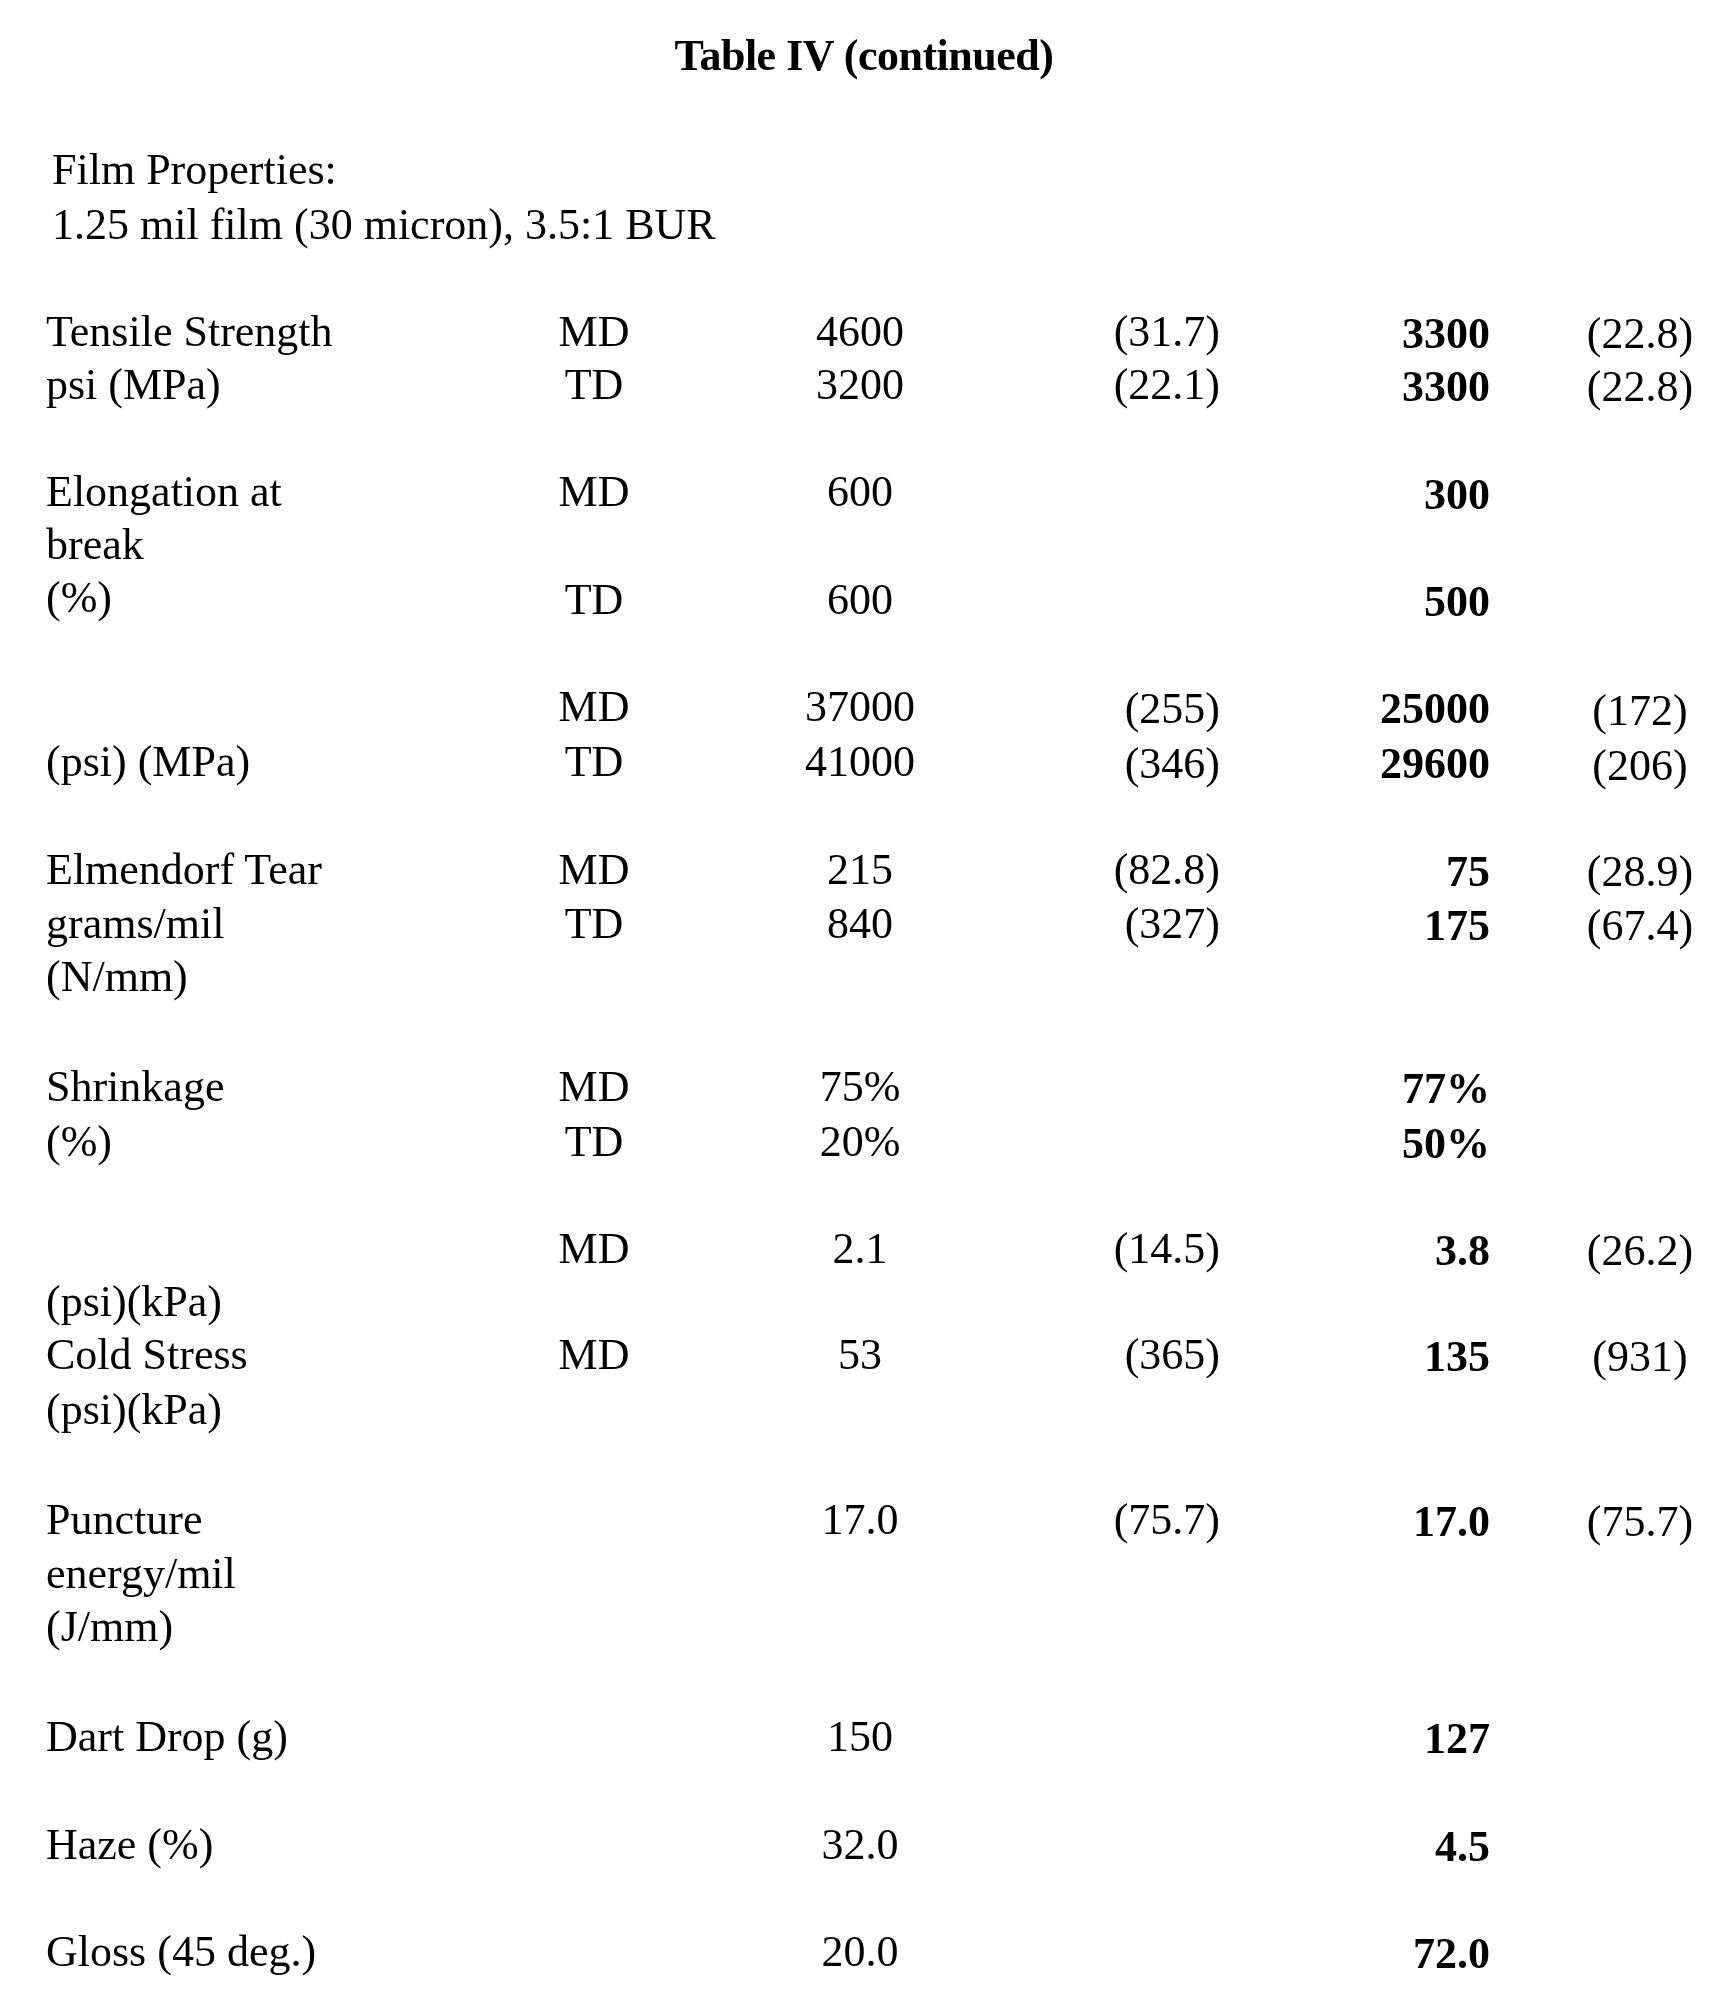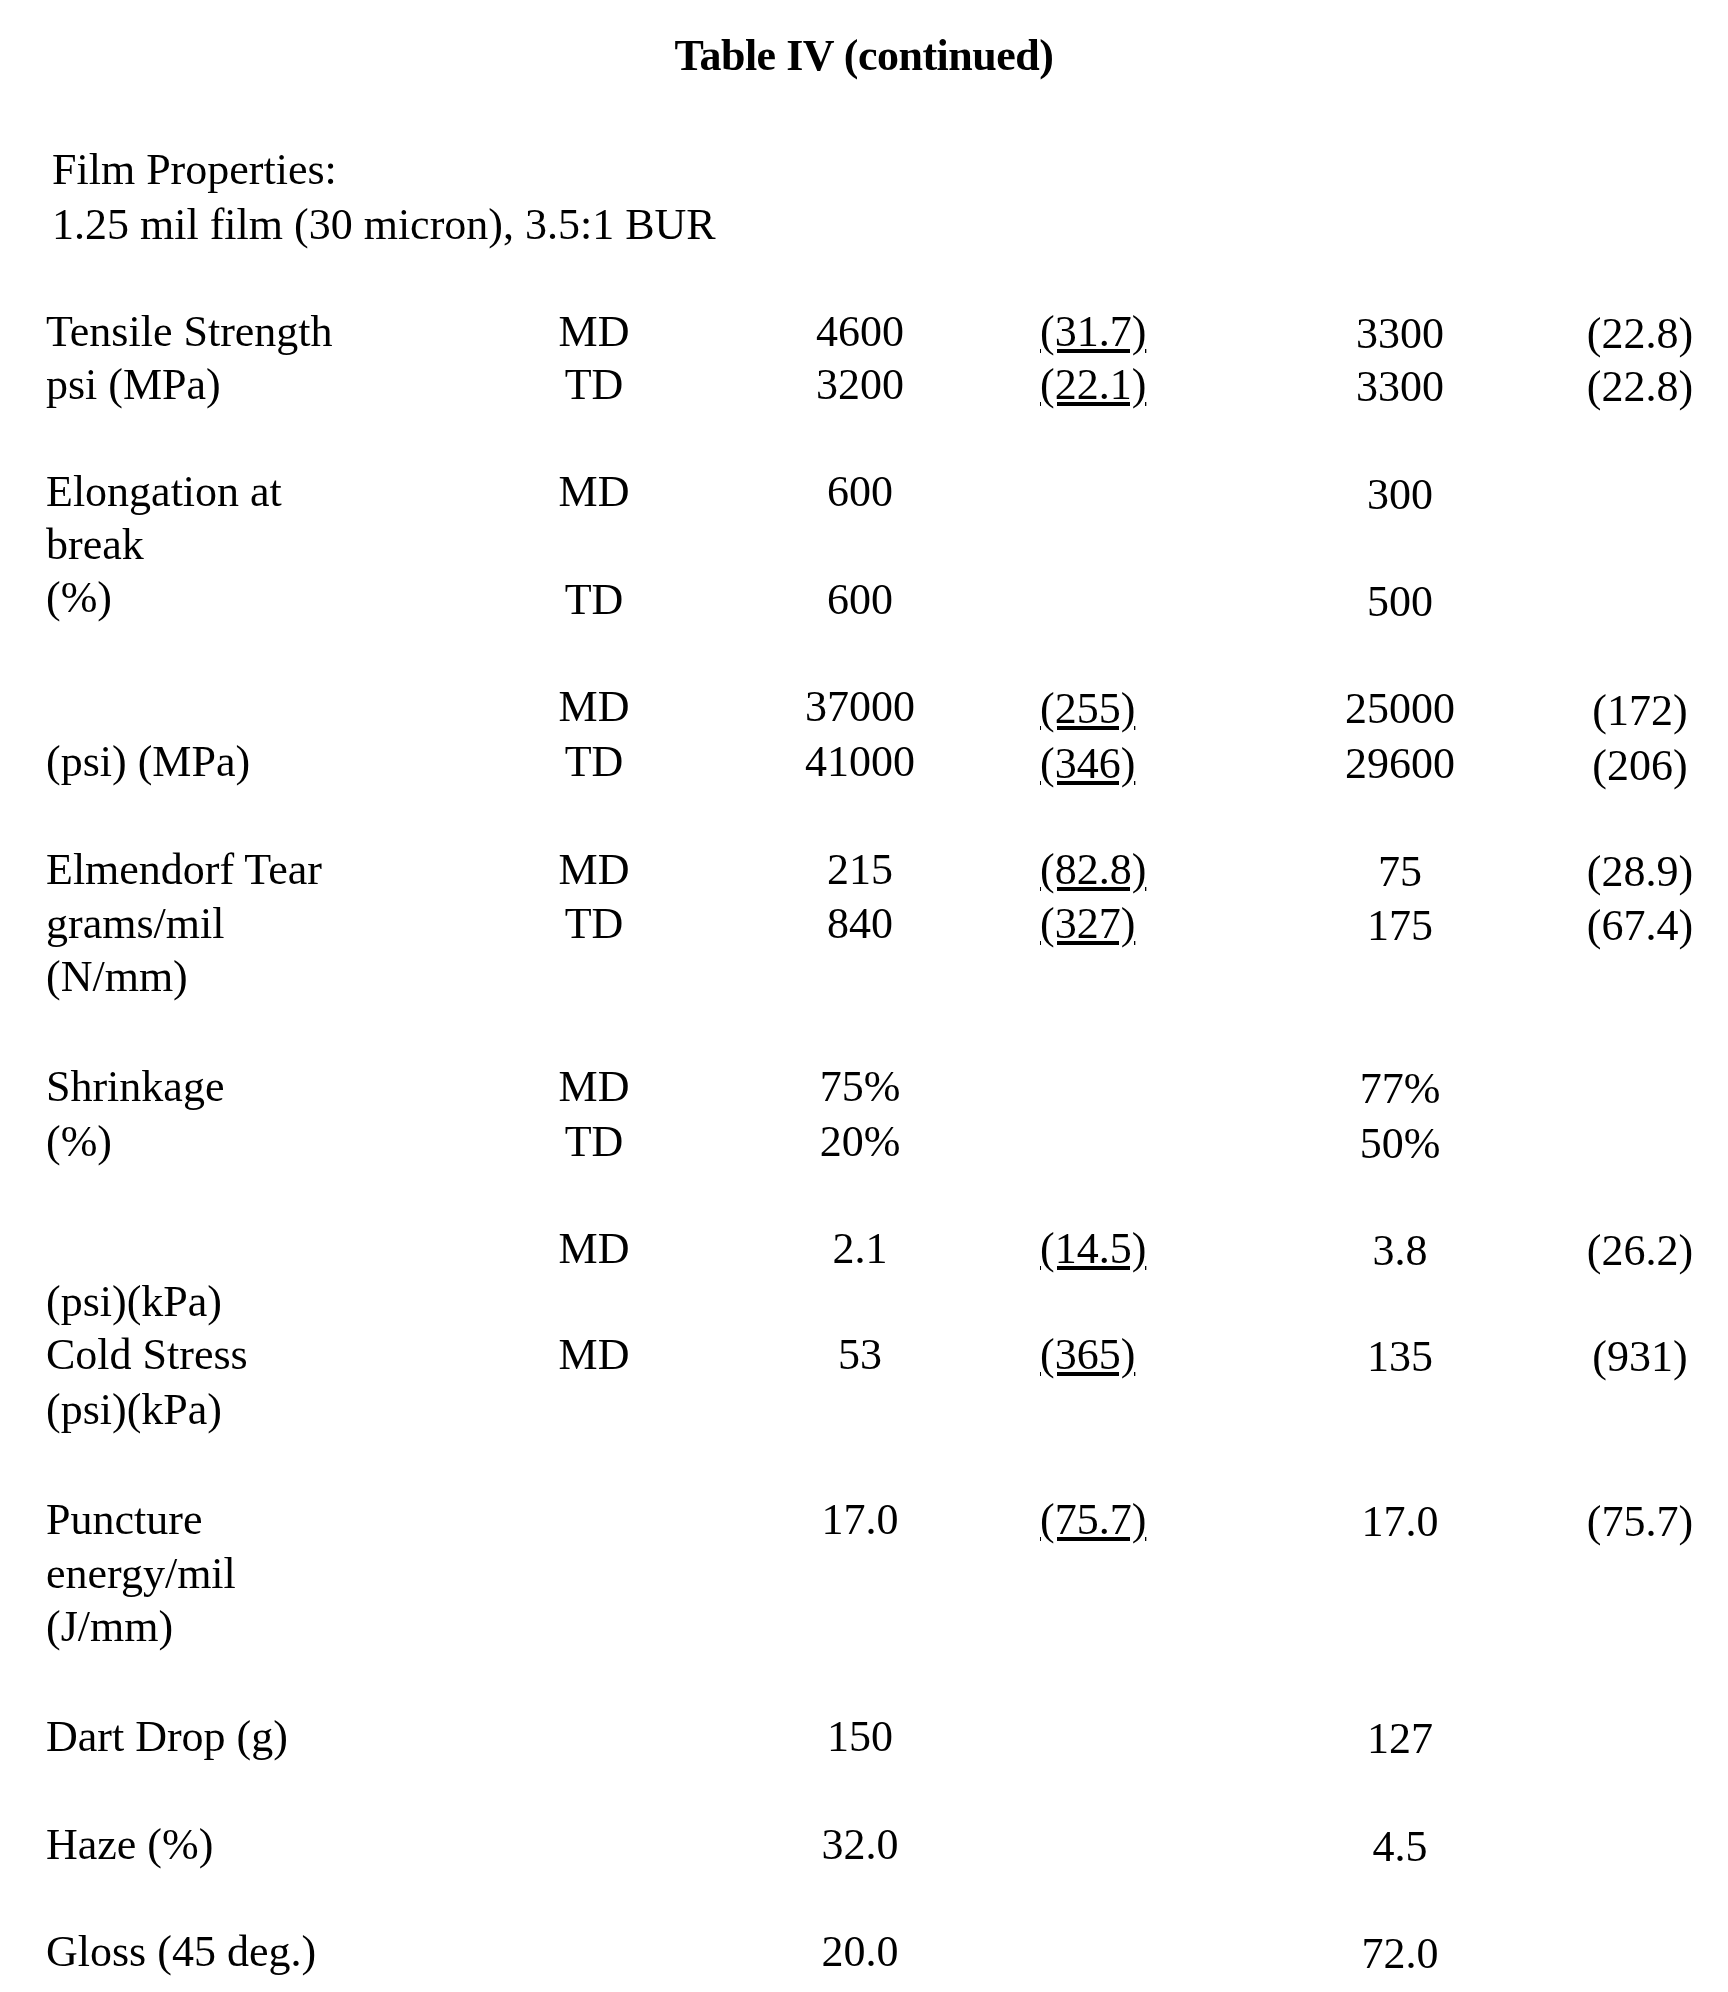--- a/index.html
+++ b/index.html
@@ -6,22 +6,22 @@
   body { width: 1728px; height: 1992px; position: relative; overflow: hidden;
          font-family: "Liberation Serif", "DejaVu Serif", serif; color: #000; }
   .title { position: absolute; top: 30px; left: 0; width: 1728px; text-align: center;
            font-weight: bold; font-size: 44px; letter-spacing: -0.5px; }
   .intro { position: absolute; left: 52px; font-size: 44px; line-height: 60px; }
   .rows { position: absolute; left: 0; top: 0; width: 1728px; height: 1992px; }
   .cell { position: absolute; font-size: 44px; line-height: 54px; white-space: nowrap; }
   .label { left: 46px; }
   .dir { left: 548px; width: 92px; text-align: center; }
   .v1 { left: 770px; width: 180px; text-align: center; }
-  .p1 { left: 1040px; width: 180px; text-align: left; text-decoration: underline; }
-  .v2 { left: 1310px; width: 180px; text-align: center; }
+  .p1 { left: 1040px; width: 180px; text-align: right; }
+  .v2 { left: 1310px; width: 180px; text-align: right; font-weight: bold; }
   .p2 { left: 1555px; width: 170px; text-align: center; }
 </style>
 </head>
 <body>
 
 <div class="title">Table IV (continued)</div>
 <div class="intro" style="top:140px">Film Properties:</div>
 <div class="intro" style="top:195px">1.25 mil film (30 micron), 3.5:1 BUR</div>
 
 <div class="rows">

